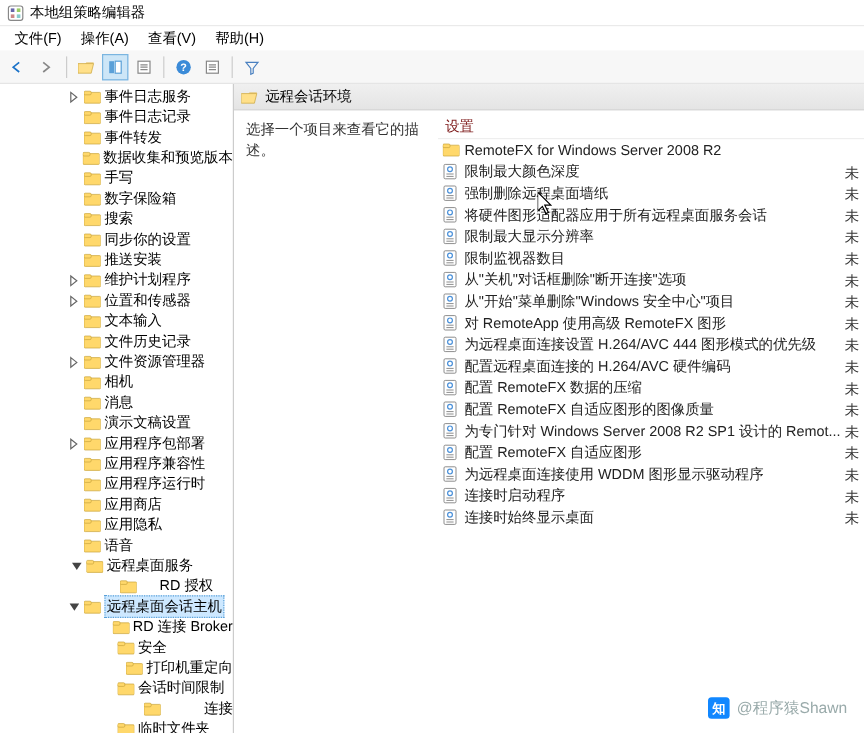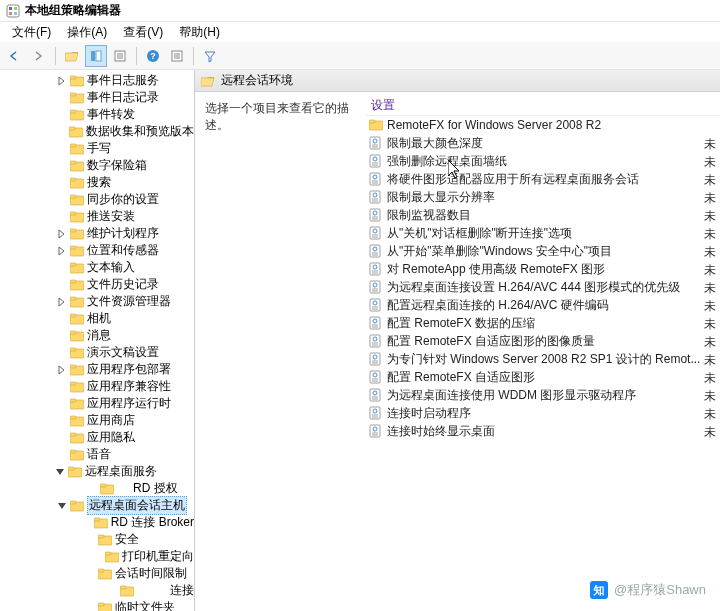--- a/index.html
+++ b/index.html
@@ -1,40 +1,40 @@
 <!DOCTYPE html>
 <html><head>
 <meta charset="utf-8">
 <style>
   * { box-sizing: border-box; margin: 0; padding: 0; }
   body { font-family: "Microsoft YaHei", "Segoe UI", sans-serif; font-size: 12px; background: #fff; color: #000; width: 720px; height: 611px; overflow: hidden; position: relative; }
   .titlebar { height: 22px; background: #fff; display: flex; align-items: center; padding: 0 6px; border-bottom: 1px solid #e5e5e5; }
   .titlebar .app-icon { width: 14px; height: 14px; margin-right: 5px; display:inline-flex;align-items:center;justify-content:center;}
-  .titlebar .title { font-size: 12px; font-weight: bold; }
+  .titlebar .title { font-size: 12px; }
   .menubar { height: 20px; display: flex; align-items: center; padding: 0 4px; background:#fff; }
   .menubar .menu-item { padding: 2px 8px; cursor: default; }
   .toolbar { height: 28px; background: #f7f7f7; display: flex; align-items: center; padding: 0 4px; gap: 2px; border-bottom:1px solid #e5e5e5;}
   .toolbar .tbtn { width: 22px; height: 22px; display: flex; align-items: center; justify-content: center; cursor: default; border:1px solid transparent;}
   .toolbar .tbtn.sel{background:#cde6f7;border:1px solid #7ab5e0;}
   .toolbar .sep { width: 1px; height: 18px; background: #ccc; margin: 0 3px; }
   .main { display: flex; height: calc(611px - 22px - 20px - 28px); }
   .tree { width: 195px; border-right: 1px solid #ccc; overflow: hidden; padding: 2px 0; position:relative;}
   .tree-row { height: 17px; display: flex; align-items: center; white-space: nowrap; cursor:default;}
   .tree-row .twisty { width: 12px; height: 12px; display: inline-flex; align-items:center;justify-content:center; margin-right:1px;}
   .tree-row .twisty.none { visibility: hidden; }
   .tree-row .folder-icon { width: 14px; height: 14px; margin: 0 3px 0 1px; display:inline-flex;align-items:center;justify-content:center;}
   .tree-row .label { font-size: 12px; }
   .tree-row.selected .label { background: #cde8ff; border:1px dotted #5aa0d8; padding:0 1px;}
   .content { flex: 1; display: flex; flex-direction: column; overflow:hidden;}
   .content-header { height: 22px; background: linear-gradient(#f0f0f0,#e4e4e4); display: flex; align-items: center; padding-left: 6px; border-bottom:1px solid #d0d0d0;}
   .content-header .hicon{width:16px;height:16px;margin-right:4px;display:inline-flex;align-items:center;justify-content:center;}
   .content-body { flex:1; display:flex; }
   .desc-col { width: 170px; padding: 8px 10px; font-size:12px; color:#333;}
   .list-col { flex:1; padding: 4px 0; position:relative;}
-  .list-header { height: 20px; display:flex;align-items:center; padding-left:6px; font-size:12px; color:#4c1d95; background:#fff; border-bottom:1px solid #eee;}
+  .list-header { height: 20px; display:flex;align-items:center; padding-left:6px; font-size:12px; color:#7f1d1d; background:#fff; border-bottom:1px solid #eee;}
   .list-row { height: 18px; display: flex; align-items: center; padding-left: 4px; cursor:default; white-space:nowrap;}
   .list-row .setting-icon { width: 14px; height: 14px; margin-right: 4px; display:inline-flex;align-items:center;justify-content:center;}
   .list-row .label { font-size: 12px; color:#222;}
   .watermark { position:absolute; bottom:12px; right:14px; display:flex;align-items:center;gap:6px;color:#9aa;font-size:13px;}
   .watermark .zh{width:18px;height:18px;border-radius:3px;background:#1187ff;color:#fff;display:inline-flex;align-items:center;justify-content:center;font-size:11px;font-weight:bold;}
   .cursor { position:absolute; left:448px; top:160px; pointer-events:none; }
   svg{display:block;}
   .st-col{position:absolute;right:4px;top:26px;display:flex;flex-direction:column;gap:1px;}
   .st-col span{height:17px;font-size:12px;color:#333;}
 </style>
@@ -380,21 +380,21 @@
       </div>
       <div class="tree-row" style="padding-left: 56px;">
         <span class="twisty none"></span>
         <span class="folder-icon">
           <svg width="14" height="14">
             <use href="#svg-folder"></use>
           </svg>
         </span>
         <span class="label">语音</span>
       </div>
-      <div class="tree-row" style="padding-left: 54px;">
+      <div class="tree-row" style="padding-left: 42px; margin-left: 16px;">
         <span class="twisty">
           <svg width="12" height="12">
             <use href="#svg-tw-d"></use>
           </svg>
         </span>
         <span class="folder-icon">
           <svg width="14" height="14">
             <use href="#svg-folder"></use>
           </svg>
         </span>

